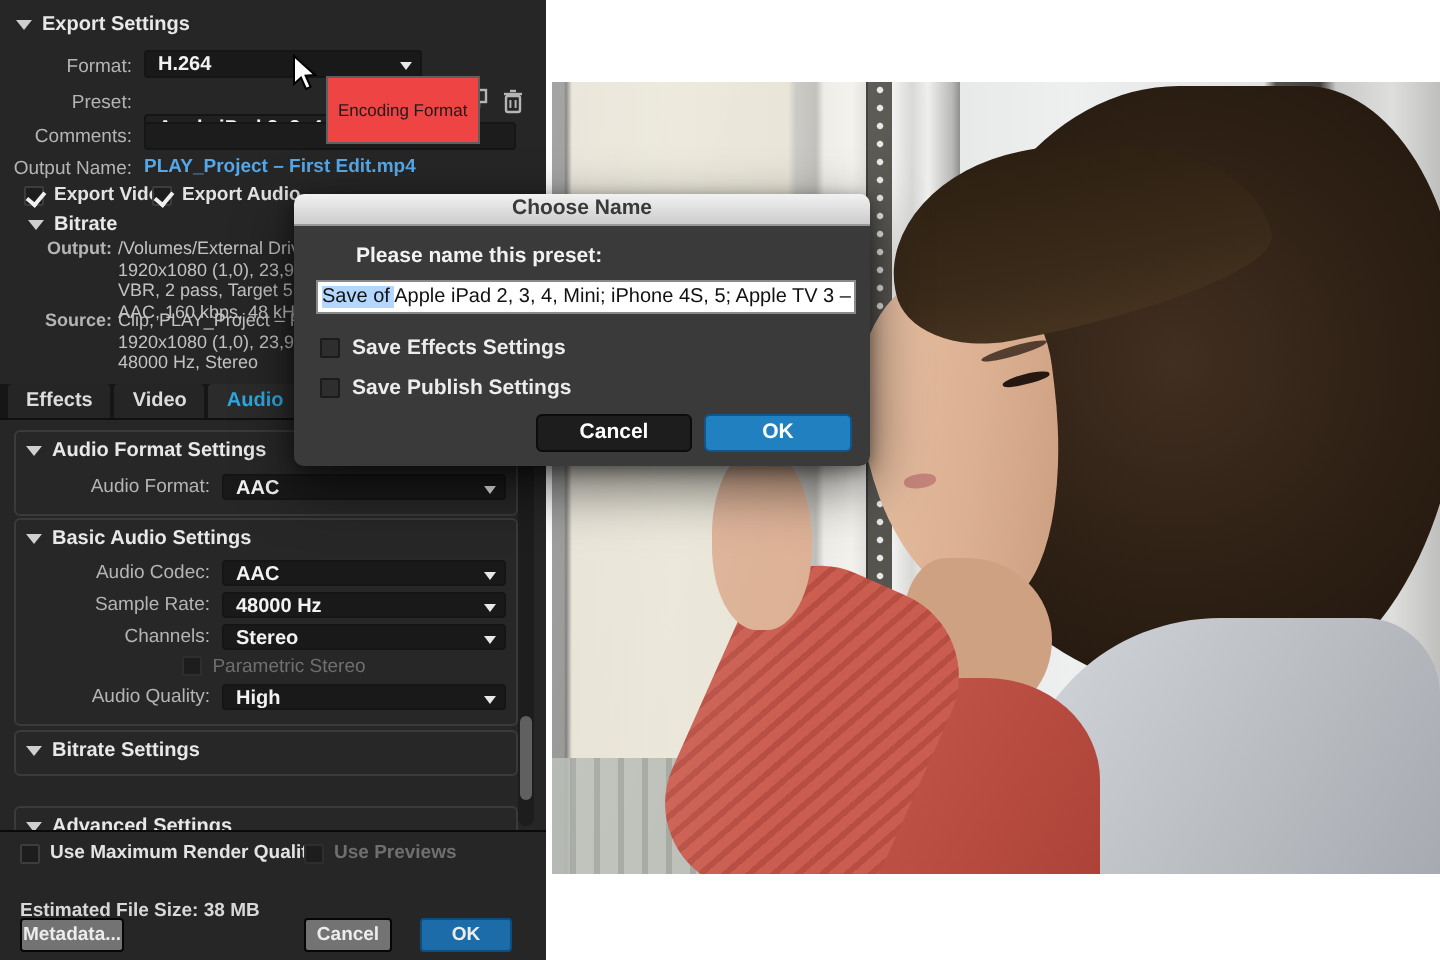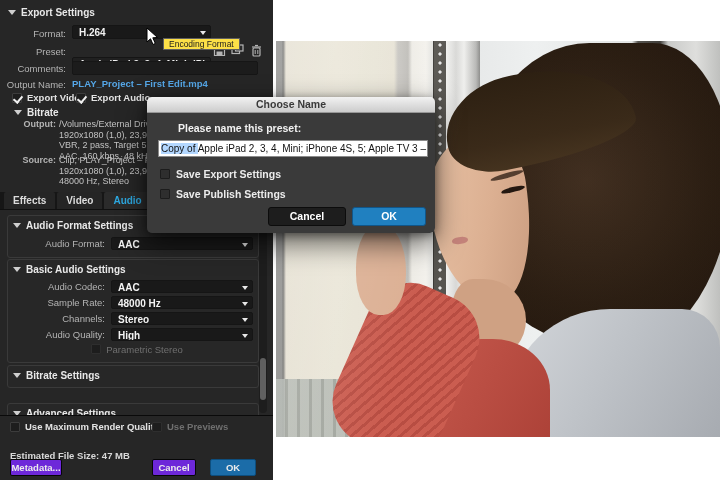--- a/index.html
+++ b/index.html
@@ -69,21 +69,21 @@
   .cb.on::after{content:"";position:absolute;left:2px;top:0px;width:4px;height:7px;
       border:solid #f0f0f0;border-width:0 2px 2px 0;transform:rotate(40deg);}
   .cb.dim{border-color:#2e2e2e;}
   .chkrow{display:flex;align-items:center;gap:5px;font-weight:bold;color:#e3e3e3;}
   .sumline{font-size:9px;line-height:10.5px;color:#c2c2c2;white-space:nowrap;}
   .section{position:absolute;left:7px;right:14px;border:1px solid #3a3a3a;border-radius:3px;
       background:#272727;padding:4px 5px 6px 5px;box-sizing:border-box;}
   .frow{display:flex;align-items:center;height:16px;justify-content:center;}
   .frow .lbl{width:92px;margin-right:6px;flex:0 0 auto;}
   .frow .dd{flex:1;height:13px;line-height:13px;}
-  .btn{background:#6d28d9;border:1px solid #060606;border-radius:2px;color:#ececec;
+  .btn{background:#737373;border:1px solid #060606;border-radius:2px;color:#ececec;
       font-weight:bold;font-size:9.5px;text-align:center;line-height:15px;height:15px;box-sizing:content-box;}
   .btn.blue{background:#1b6ca8;border-color:#0d4e7e;}
   .tabs{left:0;top:192px;width:273px;height:18px;background:#161616;display:flex;
       align-items:flex-end;padding-left:4px;box-sizing:border-box;border-bottom:1px solid #101010;}
   .tab{padding:3px 9px;font-size:10px;font-weight:bold;color:#dcdcdc;background:#252525;
       margin-right:2px;border-radius:2px 2px 0 0;}
   .tab.active{color:#2da8e0;background:#2b2b2b;}
   .scroll-track{left:259px;top:212px;width:8px;height:201px;background:#1d1d1d;border-radius:4px;}
   .scroll-thumb{left:260px;top:358px;width:6px;height:42px;background:#606060;border-radius:3px;}
 
@@ -100,22 +100,22 @@
       border:1px solid #8a8a8a;font-size:10px;line-height:15px;color:#111;
       white-space:nowrap;overflow:hidden;padding:0 2px;}
   .dlg-input .sel{background:#b3d7ff;}
   .dlg-cb{position:absolute;display:flex;align-items:center;gap:6px;font-size:10.5px;
       font-weight:bold;color:#ececec;}
   .dlg-cb .cb{background:#2e2e2e;border-color:#1c1c1c;}
   .dlg-btn{position:absolute;top:110px;height:17px;line-height:17px;border-radius:3px;
       text-align:center;font-size:10.5px;font-weight:bold;color:#fff;}
 
   
-  .tooltip{left:163px;top:38px;background:#fde047;border:1px solid #5f5f5f;color:#1c1c1c;
-      font-size:8.5px;padding:0 5px;z-index:8;white-space:nowrap;}
+  .tooltip{left:163px;top:38px;background:#ef4444;border:1px solid #5f5f5f;color:#1c1c1c;
+      font-size:8.5px;padding:11px 5px;z-index:8;white-space:nowrap;}
   .cursor{left:146px;top:27px;z-index:9;}
 
   .icon-btn{width:13px;height:13px;display:inline-block;}
 </style>
 </head>
 <body>
 
 <div class="abs photo">
   <div class="abs radiator"></div>
   <div class="abs dot-strip"></div>
@@ -245,30 +245,30 @@
           <span class="tri"></span>
         </span>
       </div>
       <div class="frow">
         <span class="lbl">Channels:</span>
         <span class="dd">
           <span>Stereo</span>
           <span class="tri"></span>
         </span>
       </div>
-      <div class="frow">
-        <span class="lbl">Audio Quality:</span>
-        <span class="dd">
-          <span>High</span>
-          <span class="tri"></span>
-        </span>
-      </div>
       <div class="frow" style="height:14px;">
         <span class="cb dim" style="margin-left:8px;margin-right:5px;"></span>
         <span style="color:#6f6f6f;font-size:9.5px;">Parametric Stereo</span>
+      </div>
+      <div class="frow">
+        <span class="lbl">Audio Quality:</span>
+        <span class="dd">
+          <span>High</span>
+          <span class="tri"></span>
+        </span>
       </div>
     </div>
 
     <div class="section" style="top:154px;">
       <div class="sec-head">
         <span class="tri"></span>
         <span>Bitrate Settings</span>
       </div>
     </div>
 
@@ -289,40 +289,40 @@
       <span>Use Maximum Render Quality</span>
     </div>
     <div class="abs chkrow" style="left:152px;top:5px;font-size:9.5px;color:#6f6f6f;">
       <span class="cb dim"></span>
       <span>Use Previews</span>
     </div>
     <div class="abs chkrow" style="left:10px;top:20px;font-size:9.5px;margin-top:48px;">
       <span class="cb"></span>
       <span>Use Frame Blending</span>
     </div>
-    <div class="abs" style="left:10px;top:34px;font-size:9.5px;color:#d8d8d8;font-weight:bold;">Estimated File Size: 47 MB</div>
+    <div class="abs" style="left:10px;top:34px;font-size:9.5px;color:#d8d8d8;font-weight:bold;">Estimated File Size: 38 MB</div>
     <div class="abs btn" style="left:10px;top:43px;width:50px;">Metadata...</div>
     <div class="abs btn" style="left:152px;top:43px;width:42px;">Cancel</div>
     <div class="abs btn blue" style="left:210px;top:43px;width:44px;">OK</div>
   </div>
 </div>
 
 <div class="abs tooltip">Encoding Format</div>
 <svg class="abs cursor" width="13" height="19" viewBox="0 0 13 19">
   <path d="M1 1 L1 15 L4.5 11.8 L7 17.5 L9.3 16.4 L6.8 10.8 L11.5 10.5 Z" fill="#ffffff" stroke="#000000" stroke-width="1"></path>
 </svg>
 
 <div class="abs dialog">
   <div class="dlg-title">Choose Name</div>
   <div class="dlg-body">
     <div class="dlg-prompt">Please name this preset:</div>
-    <div class="dlg-input"><span class="sel">Copy of </span><span>Apple iPad 2, 3, 4, Mini; iPhone 4S, 5; Apple TV 3 – 1</span></div>
+    <div class="dlg-input"><span class="sel">Save of </span><span>Apple iPad 2, 3, 4, Mini; iPhone 4S, 5; Apple TV 3 – 1</span></div>
     <div class="dlg-cb" style="left:13px;top:55px;">
       <span class="cb"></span>
-      <span>Save Export Settings</span>
+      <span>Save Effects Settings</span>
     </div>
     <div class="dlg-cb" style="left:13px;top:75px;">
       <span class="cb"></span>
       <span>Save Publish Settings</span>
     </div>
     <div class="dlg-btn" style="left:121px;width:76px;top:94px;background:#1d1d1d;border:1px solid #0c0c0c;">Cancel</div>
     <div class="dlg-btn" style="left:205px;width:72px;top:94px;background:#2080c0;border:1px solid #10568a;">OK</div>
   </div>
 </div>
 

